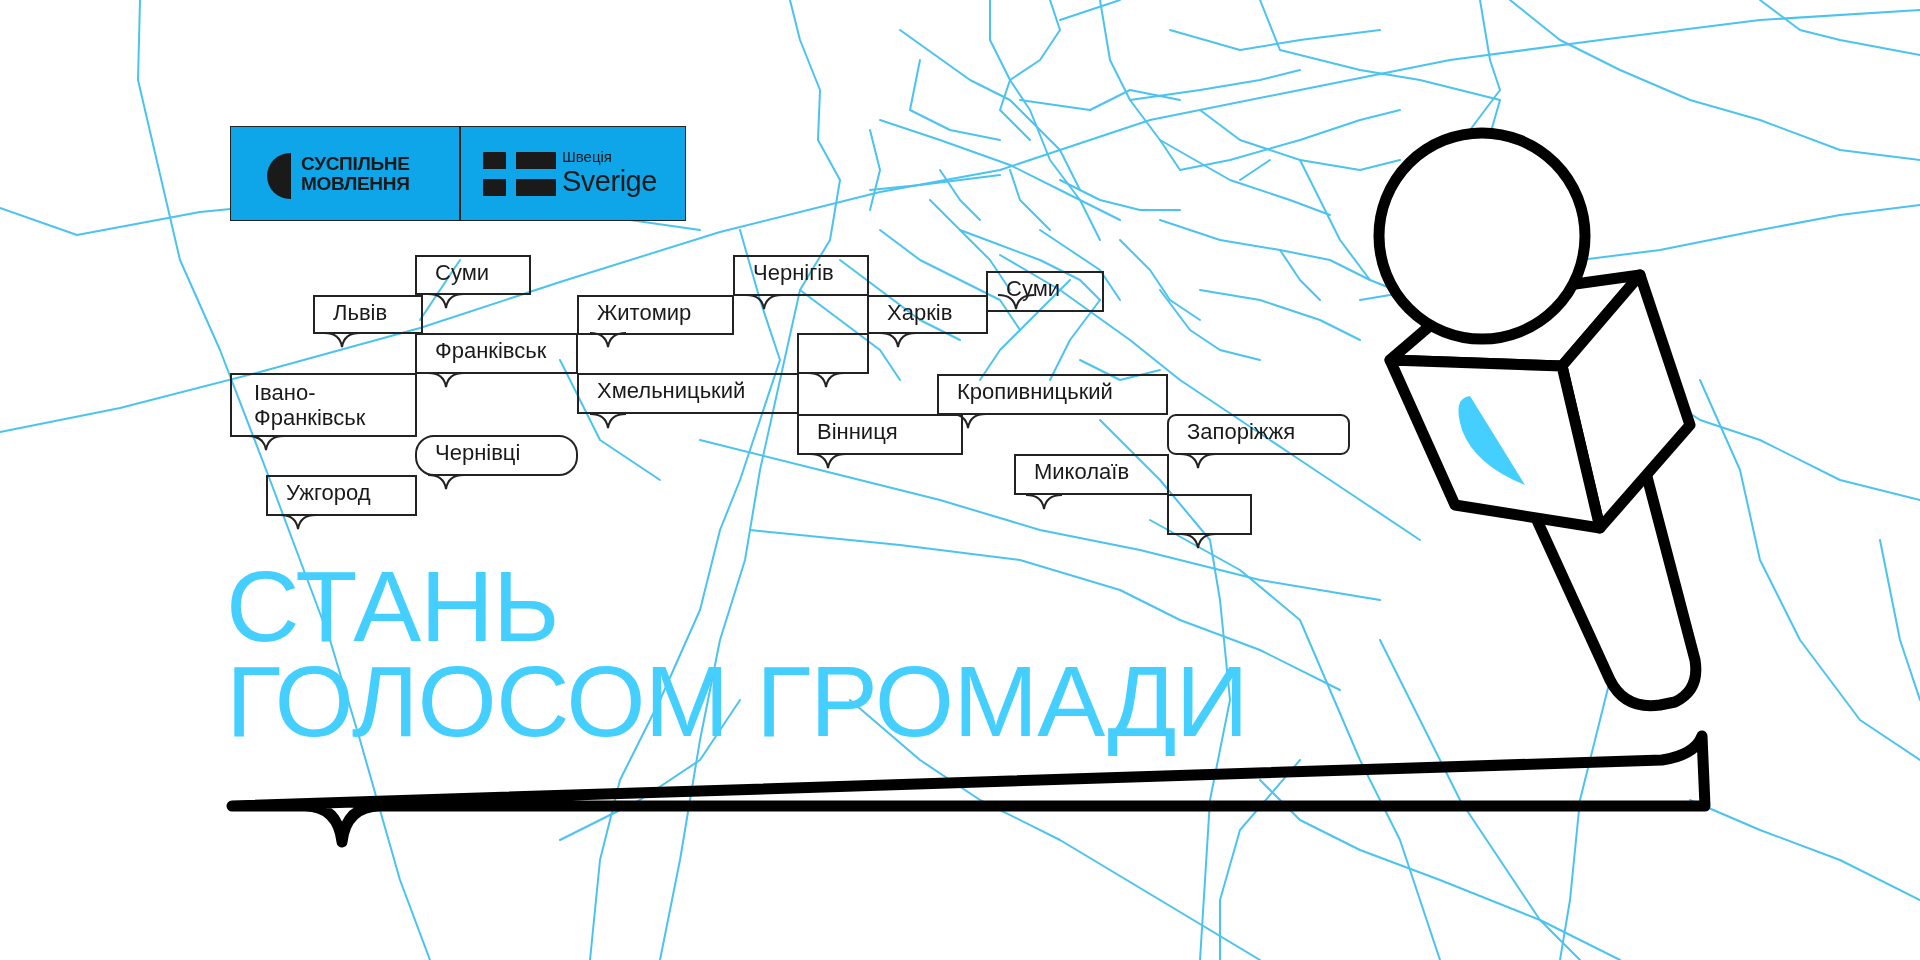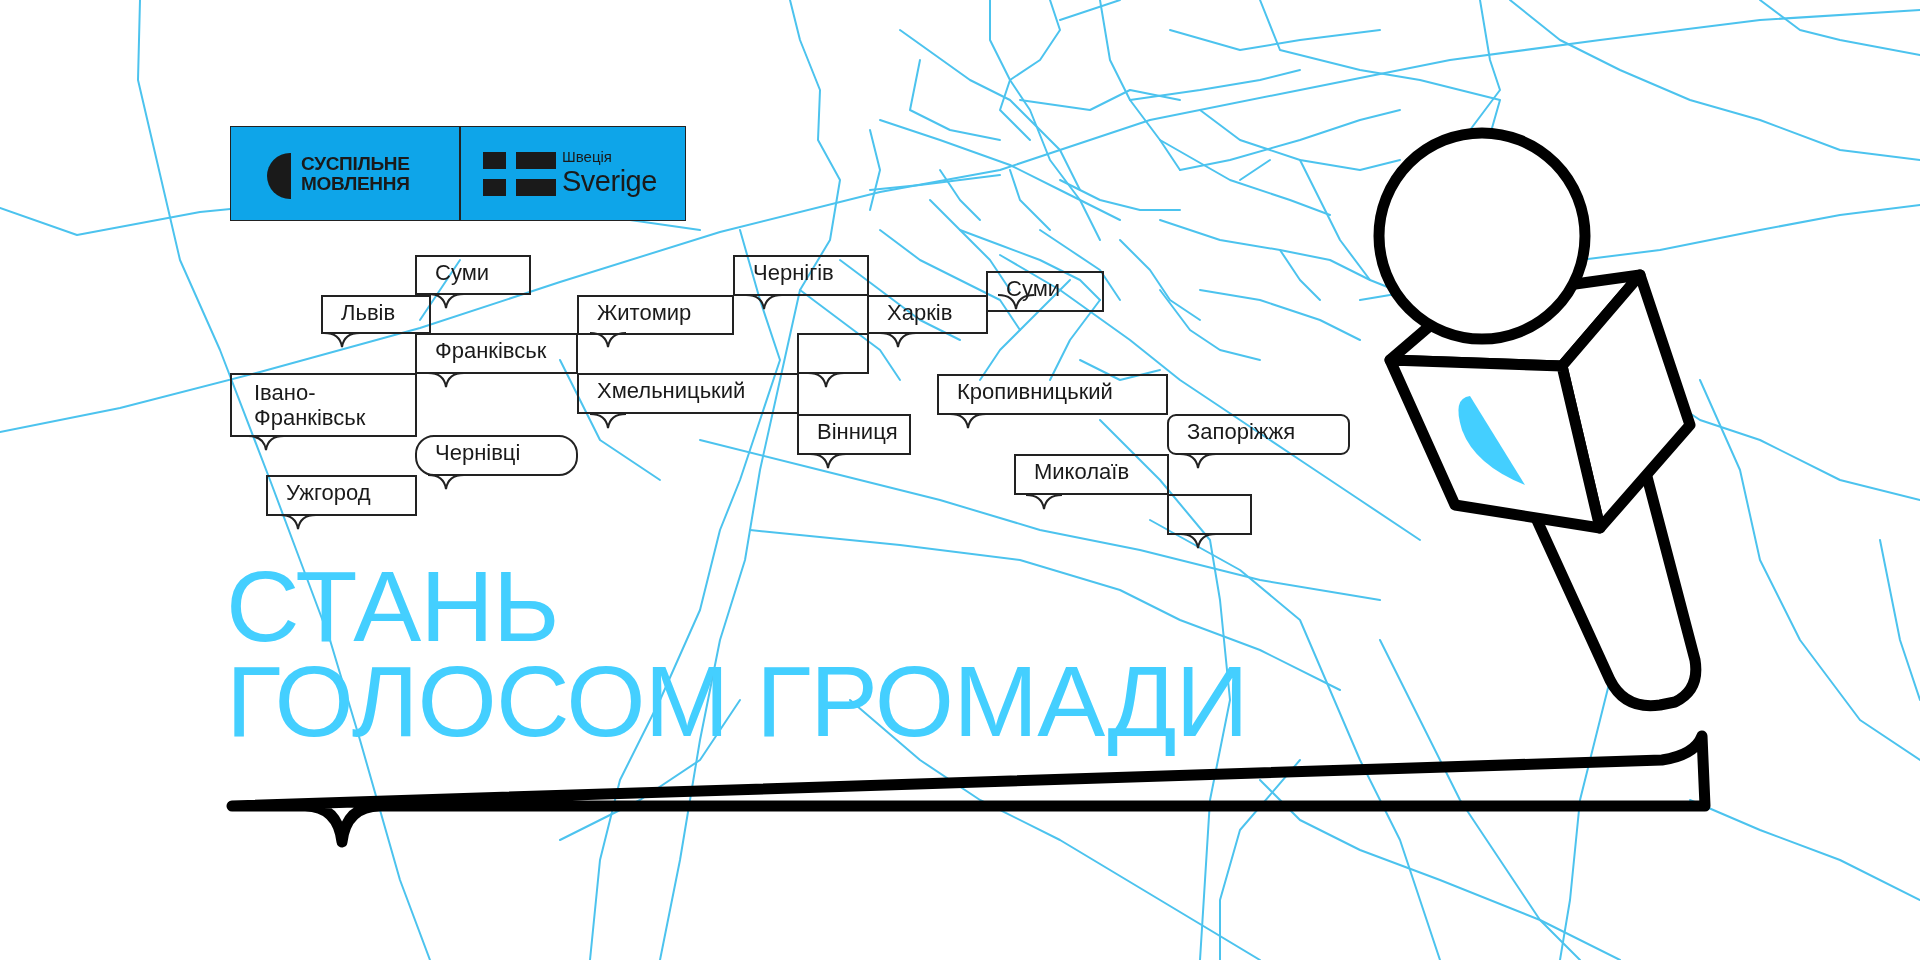--- a/index.html
+++ b/index.html
@@ -103,21 +103,21 @@
     <i style="left:252px;top:52px;width:23px;height:17px;"></i>
     <i style="left:285px;top:52px;width:40px;height:17px;"></i>
   </div>
   <div class="se-small">Швеція</div>
   <div class="se-big">Sverige</div>
 </div>
 
 <div class="label" style="left:415px;top:255px;width:116px;height:40px;">
   <span>Суми</span>
 </div>
-<div class="label" style="left:321px;top:295px;width:110px;height:39px;">
+<div class="label" style="left:313px;top:295px;width:110px;height:39px;">
   <span>Львів</span>
 </div>
 <div class="label" style="left:415px;top:333px;width:163px;height:41px;">
   <span>Франківськ</span>
 </div>
 <div class="label" style="left:230px;top:373px;width:187px;height:64px;">
   <span style="top:5px;left:22px;line-height:25px;">
     <div>Івано-</div>
     <div>Франківськ</div>
   </span>
@@ -131,21 +131,21 @@
 <div class="label" style="left:577px;top:295px;width:157px;height:40px;">
   <span>Житомир</span>
 </div>
 <div class="label" style="left:733px;top:255px;width:136px;height:41px;">
   <span>Чернігів</span>
 </div>
 <div class="label" style="left:577px;top:373px;width:222px;height:41px;">
   <span>Хмельницький</span>
 </div>
 <div class="label" style="left:797px;top:333px;width:72px;height:41px;"></div>
-<div class="label" style="left:797px;top:414px;width:114px;height:41px;">
+<div class="label" style="left:797px;top:414px;width:166px;height:41px;">
   <span>Вінниця</span>
 </div>
 <div class="label" style="left:867px;top:295px;width:121px;height:39px;">
   <span>Харків</span>
 </div>
 <div class="label" style="left:986px;top:255px;width:118px;height:41px;margin-top:16px;">
   <span>Суми</span>
 </div>
 <div class="label" style="left:937px;top:374px;width:231px;height:41px;">
   <span>Кропивницький</span>

